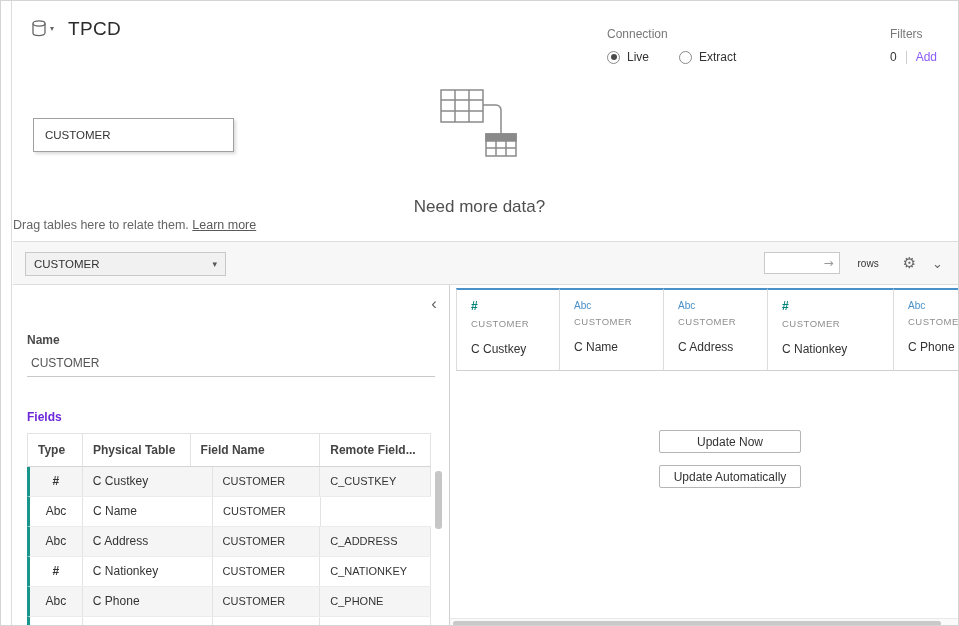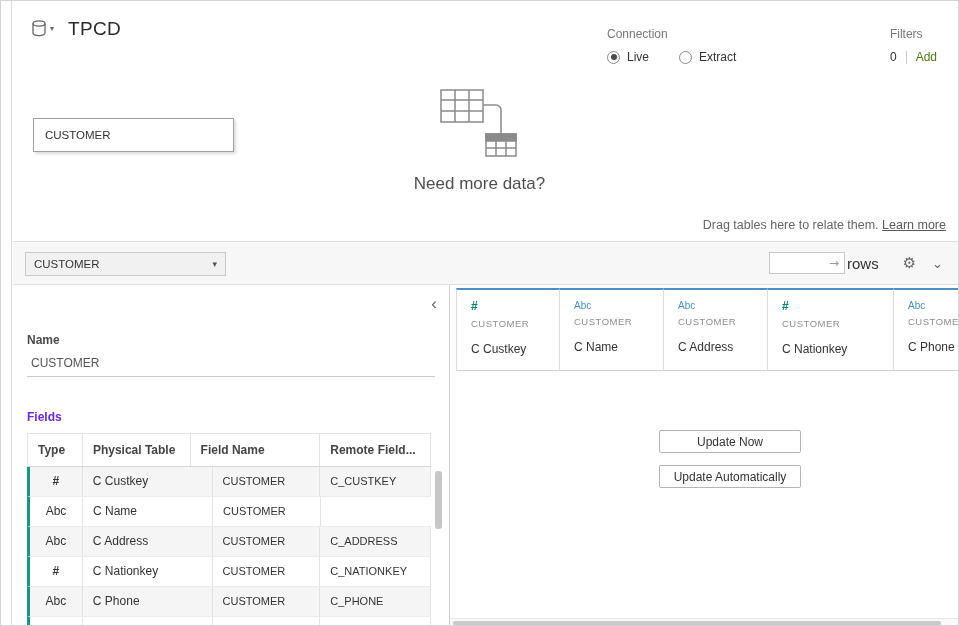--- a/index.html
+++ b/index.html
@@ -20,39 +20,39 @@
   .radios{display:flex;gap:30px;margin-top:9px}
   .radio{display:flex;align-items:center;gap:7px;font-size:12px;color:#333;cursor:pointer}
   .rb{width:13px;height:13px;border:1px solid #8a8a8a;border-radius:50%;position:relative;background:#fff;flex:none}
   .rb.selected::after{content:"";position:absolute;left:2.5px;top:2.5px;width:6px;height:6px;border-radius:50%;background:#4a4a4a}
 
   .filters{position:absolute;right:21px;top:26px}
   .filters-label{font-size:12px;color:#787878;text-align:left}
   .filters-row{margin-top:9px;display:flex;align-items:center;gap:9px;font-size:12px;justify-content:flex-end}
   .fcount{color:#333}
   .fdiv{width:1px;height:13px;background:#ccc}
-  .fadd{color:#4d7c0f;cursor:pointer;text-decoration:none}
+  .fadd{color:#8b5cf6;cursor:pointer;text-decoration:none}
 
   .chip{position:absolute;left:20px;top:117px;width:201px;height:34px;background:#fff;border:1px solid #a0a0a0;
         box-shadow:2px 2px 3px rgba(0,0,0,.14);font-size:11.5px;color:#333;line-height:32px;padding-left:11px;cursor:grab}
   .illus{position:absolute;left:425px;top:86px}
-  .empty-title{position:absolute;left:0;right:12px;top:173px;text-align:center;font-size:17px;color:#4f4f4f}
-  .empty-sub{position:absolute;left:0;right:12px;top:217px;text-align:right;font-size:12.5px;color:#666}
+  .empty-title{position:absolute;left:0;right:12px;top:196px;text-align:center;font-size:17px;color:#4f4f4f}
+  .empty-sub{position:absolute;left:0;right:5px;top:217px;text-align:left;font-size:12.5px;color:#666}
   .learn{color:#5a5a5a;text-decoration:underline;cursor:pointer}
 
   
   .toolbar{position:absolute;left:12px;top:240px;right:0;height:44px;background:#f7f7f7;border-top:1px solid #ddd;border-bottom:1px solid #ddd}
   .tselect{position:absolute;left:12px;top:10px;width:201px;height:24px;background:#f1f1f1;border:1px solid #c9c9c9;
            font-size:11.5px;color:#333;line-height:22px;padding:0 8px;cursor:pointer}
   .sel-caret{position:absolute;right:8px;top:0;font-size:9px;color:#555;line-height:22px;font-family:"DejaVu Sans",sans-serif}
   .tb-right{position:absolute;right:15px;top:10px;display:flex;align-items:center}
   .rows-box{position:relative;width:76px;height:22px;background:#fff;border:1px solid #c9c9c9}
   .rows-box input{width:100%;height:100%;border:0;padding:0 18px 0 6px;font:inherit;font-size:12px;background:transparent;outline:none}
   .arrow{position:absolute;right:5px;top:50%;transform:translateY(-50%);color:#999;font-size:12px;pointer-events:none;font-family:"DejaVu Sans",sans-serif}
-  .rows-label{font-size:15px;color:#333;margin-left:2px}
+  .rows-label{font-size:10px;color:#333;margin-left:18px}
   .gear{font-size:15px;color:#666;cursor:pointer;margin-left:24px;font-family:"DejaVu Sans",sans-serif;line-height:1}
   .chev{font-size:13px;color:#666;cursor:pointer;margin-left:16px;font-family:"DejaVu Sans",sans-serif;line-height:1}
 
   
   .left-panel{position:absolute;left:12px;top:284px;width:437px;height:342px;background:#fff;border-right:1px solid #d0d0d0}
   .collapse{position:absolute;right:12px;top:10px;font-size:17px;color:#666;cursor:pointer;line-height:1}
   .name-label{position:absolute;left:14px;top:48px;font-size:12px;font-weight:700;color:#4a4a4a}
   .name-value{position:absolute;left:14px;top:64px;width:408px;height:28px;line-height:28px;padding-left:4px;
               font-size:12px;color:#555;border-bottom:1px solid #c9c9c9;cursor:text}
   .fields-label{position:absolute;left:14px;top:125px;font-size:12px;font-weight:700;color:#6d28d9}

